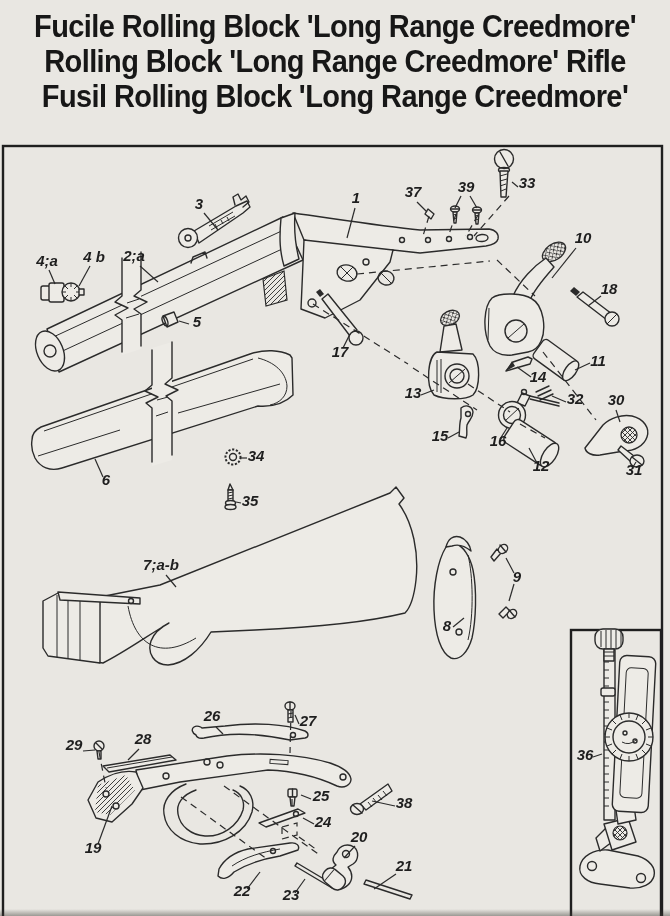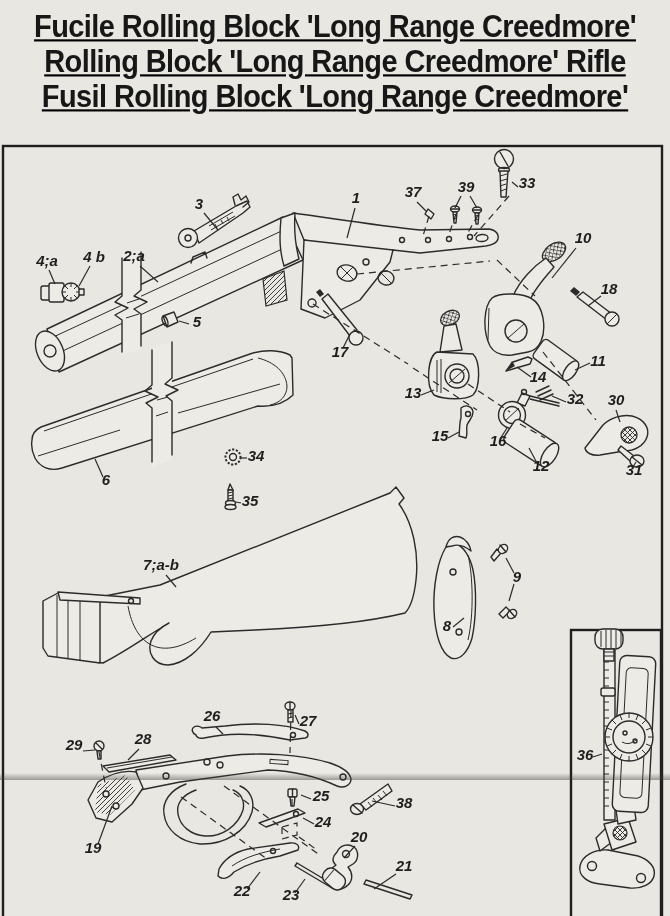--- a/index.html
+++ b/index.html
@@ -2,21 +2,21 @@
 <html><head>
 <meta charset="utf-8">
 <style>
   html,body{margin:0;padding:0;}
   body{
     width:670px;height:916px;overflow:hidden;
     background:#e9e7e2;
     font-family:"Liberation Sans", sans-serif;
     position:relative;
   }
-  .page{width:670px;height:780px;position:relative;text-decoration:underline;}
+  .page{width:670px;height:916px;position:relative;}
   .title-block{
     padding-top:8px;height:124px;text-align:center;
     color:#171717;
   }
   .title-line{
     font-weight:700;font-size:29px;line-height:35px;
     letter-spacing:-0.6px;white-space:nowrap;
     transform:scaleY(1.08);transform-origin:top center;
   }
   svg{display:block;position:absolute;left:0;top:132px;}

